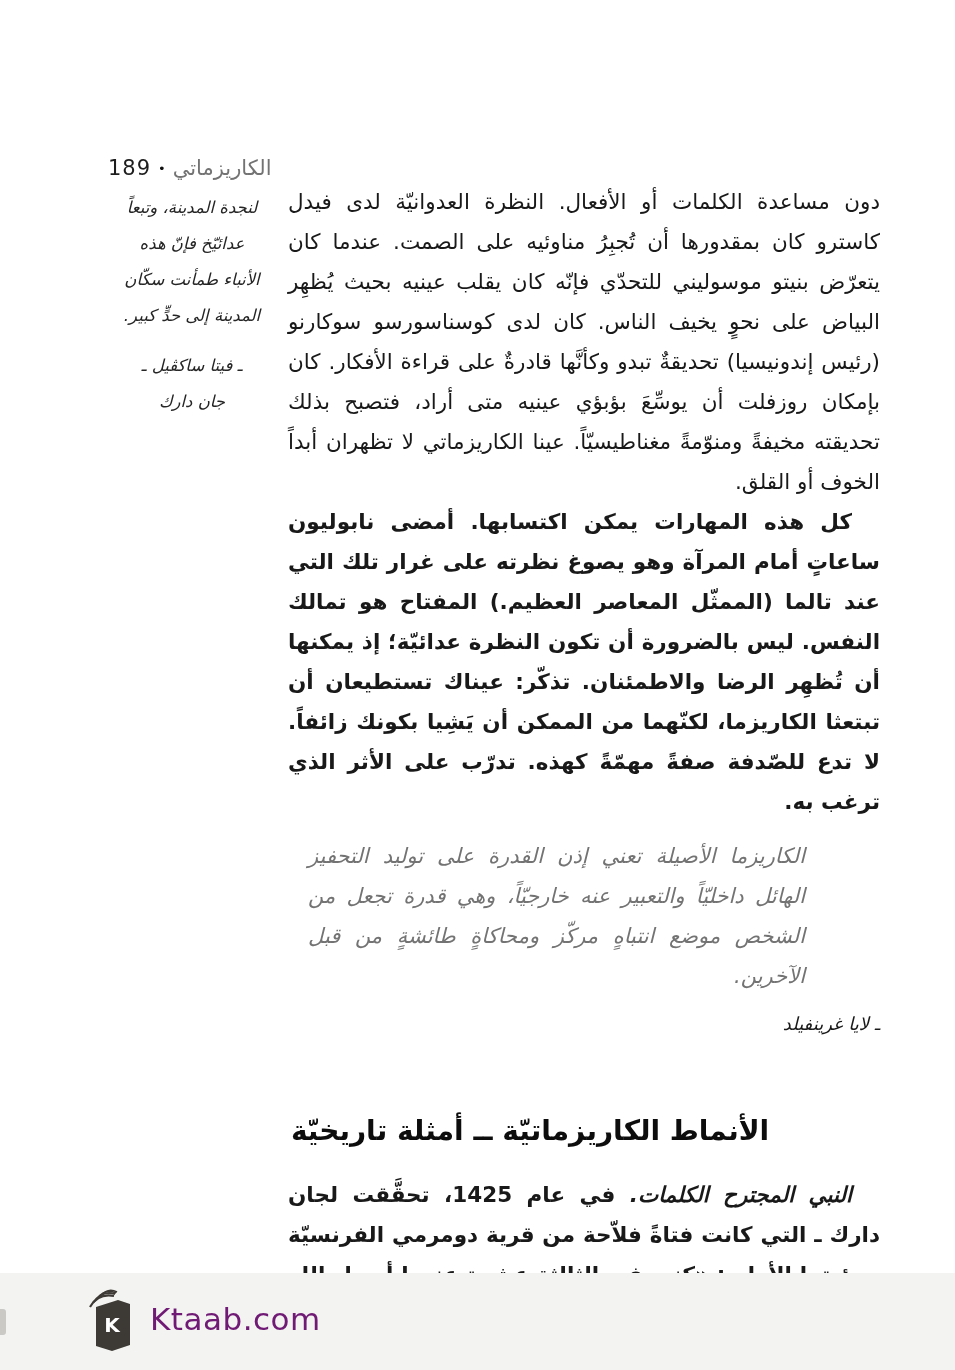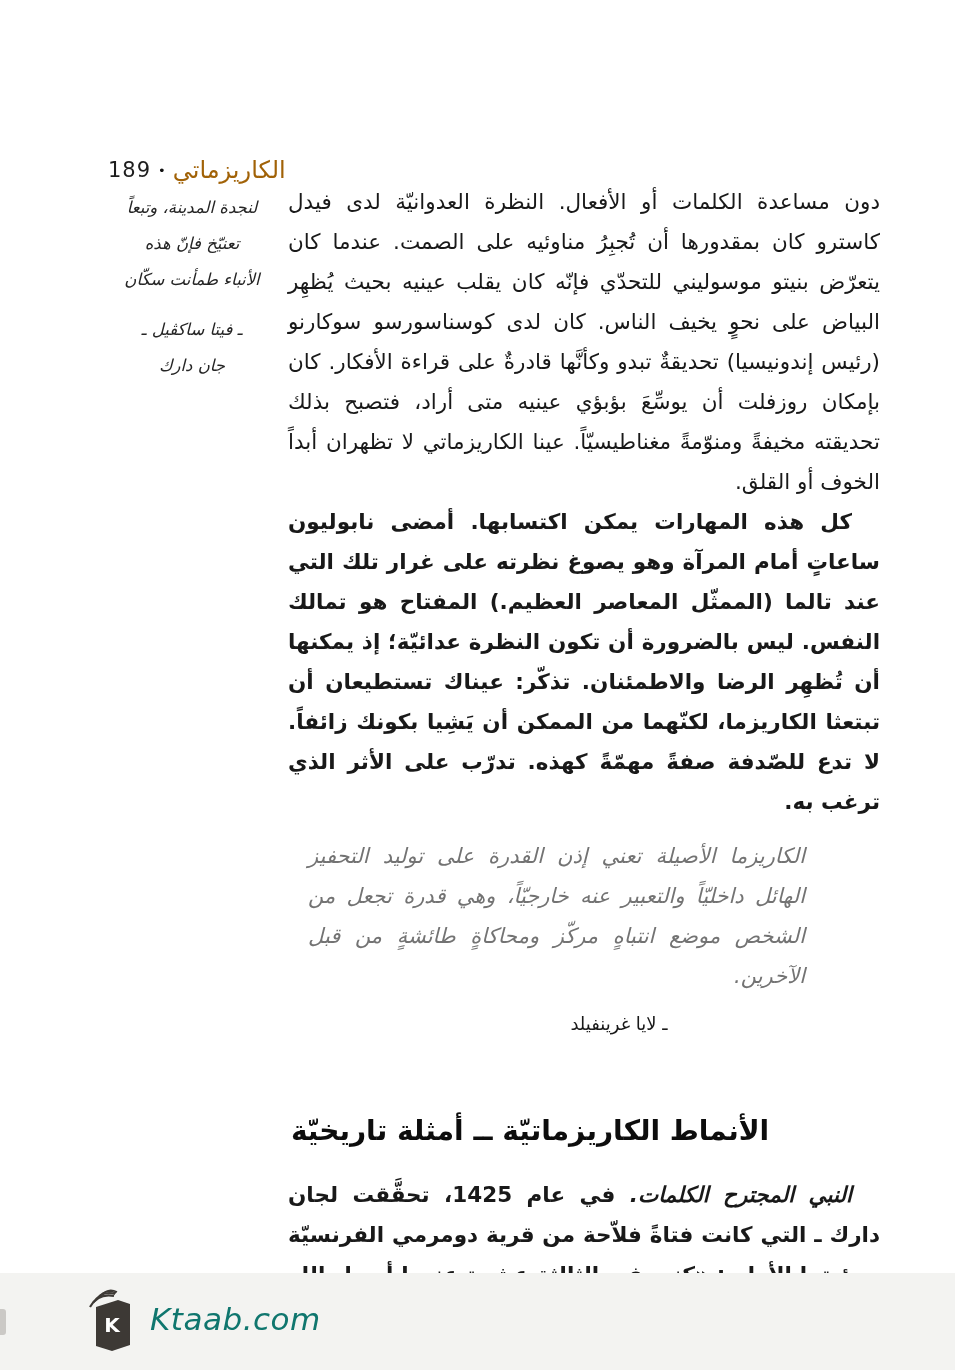--- a/index.html
+++ b/index.html
@@ -14,21 +14,21 @@
 
   
   .running-head {
     position:absolute; top:136px; left:108px;
     display:flex; align-items:center; gap:7px;
     direction:ltr;
     margin-top:20px;
   }
   .running-head .pagenum { font-size:21px; letter-spacing:1px; color:#1d1d1d; }
   .running-head .bullet  { font-size:13px; color:#111; }
-  .running-head .booktitle { font-size:24px; color:#a16207;text-align:right; }
+  .running-head .booktitle { font-size:21px; color:#737373;text-align:right; }
 
   
   .margin-notes {
     position:absolute; left:92px; top:190px; width:200px;
     direction:rtl; text-align:center;
     font-style:italic; font-size:16.5px; line-height:36px;
     color:#252525;
   }
   .margin-note-line { display:block;text-align:center; }
   .margin-attr { margin-top:14px; }
@@ -42,21 +42,21 @@
   .main-col p { margin:0; }
   .indent { text-indent:28px;font-weight:bold; }
 
   .quote-block {
     margin:14px 75px 0 20px;
     font-style:italic; font-size:21px; line-height:40px;
     text-align:justify; color:#737373;
   }
   .quote-attr {
     margin-top:8px; padding-left:70px;
-    text-align:center; font-size:18px;
+    text-align:right; font-style:italic; font-size:18px;
   }
 
   .section-heading {
     margin-top:66px; margin-right:108px; margin-left:auto;
     width:484px; text-align:center;
     font-weight:bold; font-size:28px; line-height:42px; color:#0d0d0d;
   }
 
   .p3 { margin-top:16px; }
   .lead-italic { font-style:italic; }
@@ -68,40 +68,40 @@
   }
   .edge-mark {
     position:absolute; left:0; top:36px; width:6px; height:26px;
     background:#cbc9c6; border-radius:0 3px 3px 0;
   }
   .logo-wrap {
     position:absolute; left:84px; top:12px;
     display:flex; align-items:center; gap:16px;
   }
   .logo-text {
-    font-size:31px; color:#0f766e; letter-spacing:0.5px;
+    font-size:31px; color:#701a75; letter-spacing:0.5px;
     font-family:"DejaVu Sans", sans-serif;
-    font-style:italic;
   }
 </style>
 </head>
 <body>
 
 <div class="page">
 
   <div class="running-head">
     <span class="pagenum">189</span>
     <span class="bullet">•</span>
     <span class="booktitle">الكاريزماتي</span>
   </div>
 
   <aside class="margin-notes">
     <span class="margin-note-line">لنجدة المدينة، وتبعاً</span>
-    <span class="margin-note-line">تعنيّخ فإنّ هذه</span>
+    <span class="margin-note-line">عدائيّخ فإنّ هذه</span>
     <span class="margin-note-line">الأنباء طمأنت سكّان</span>
+    <span class="margin-note-line">المدينة إلى حدٍّ كبير.</span>
     <div class="margin-attr">
       <span class="margin-note-line">ـ فيتا ساكڤيل ـ</span>
       <span class="margin-note-line">جان دارك</span>
     </div>
   </aside>
 
   <main class="main-col">
     <p>دون مساعدة الكلمات أو الأفعال. النظرة العدوانيّة لدى فيدل كاسترو كان بمقدورها أن تُجبِرُ مناوئيه على الصمت. عندما كان يتعرّض بنيتو موسوليني للتحدّي فإنّه كان يقلب عينيه بحيث يُظهِر البياض على نحوٍ يخيف الناس. كان لدى كوسناسورسو سوكارنو (رئيس إندونيسيا) تحديقةٌ تبدو وكأنَّها قادرةٌ على قراءة الأفكار. كان بإمكان روزفلت أن يوسِّعَ بؤبؤي عينيه متى أراد، فتصبح بذلك تحديقته مخيفةً ومنوّمةً مغناطيسيّاً. عينا الكاريزماتي لا تظهران أبداً الخوف أو القلق.</p>
     <p class="indent">كل هذه المهارات يمكن اكتسابها. أمضى نابوليون ساعاتٍ أمام المرآة وهو يصوغ نظرته على غرار تلك التي عند تالما (الممثّل المعاصر العظيم.) المفتاح هو تمالك النفس. ليس بالضرورة أن تكون النظرة عدائيّة؛ إذ يمكنها أن تُظهِر الرضا والاطمئنان. تذكّر: عيناك تستطيعان أن تبتعثا الكاريزما، لكنّهما من الممكن أن يَشِيا بكونك زائفاً. لا تدع للصّدفة صفةً مهمّةً كهذه. تدرّب على الأثر الذي ترغب به.</p>
 

